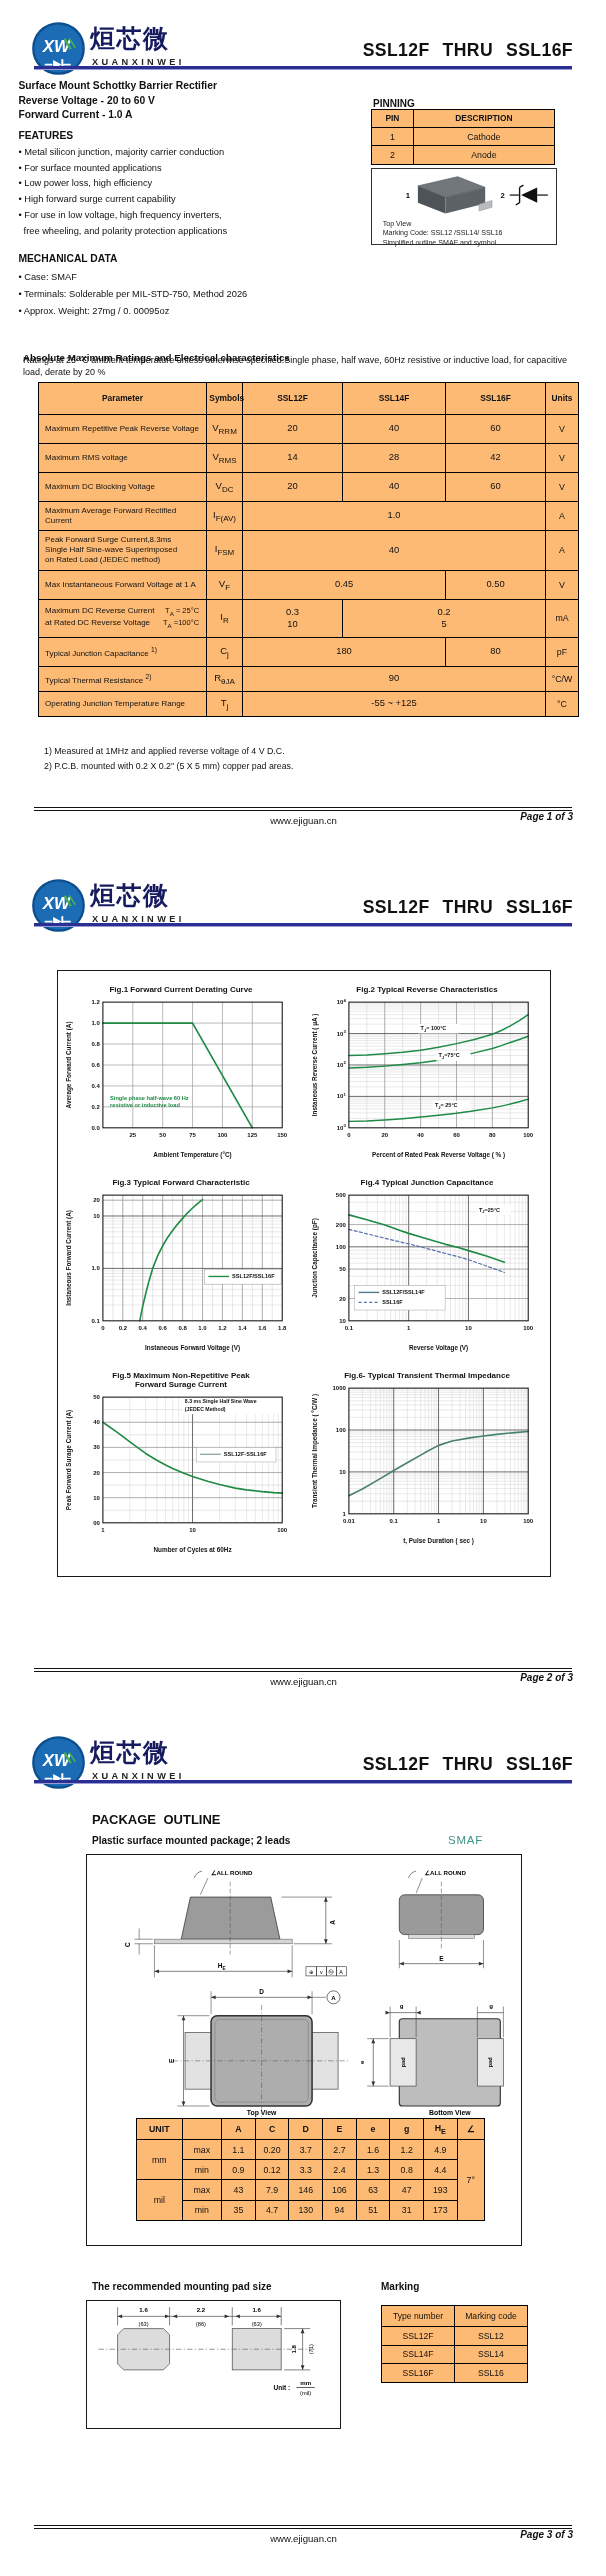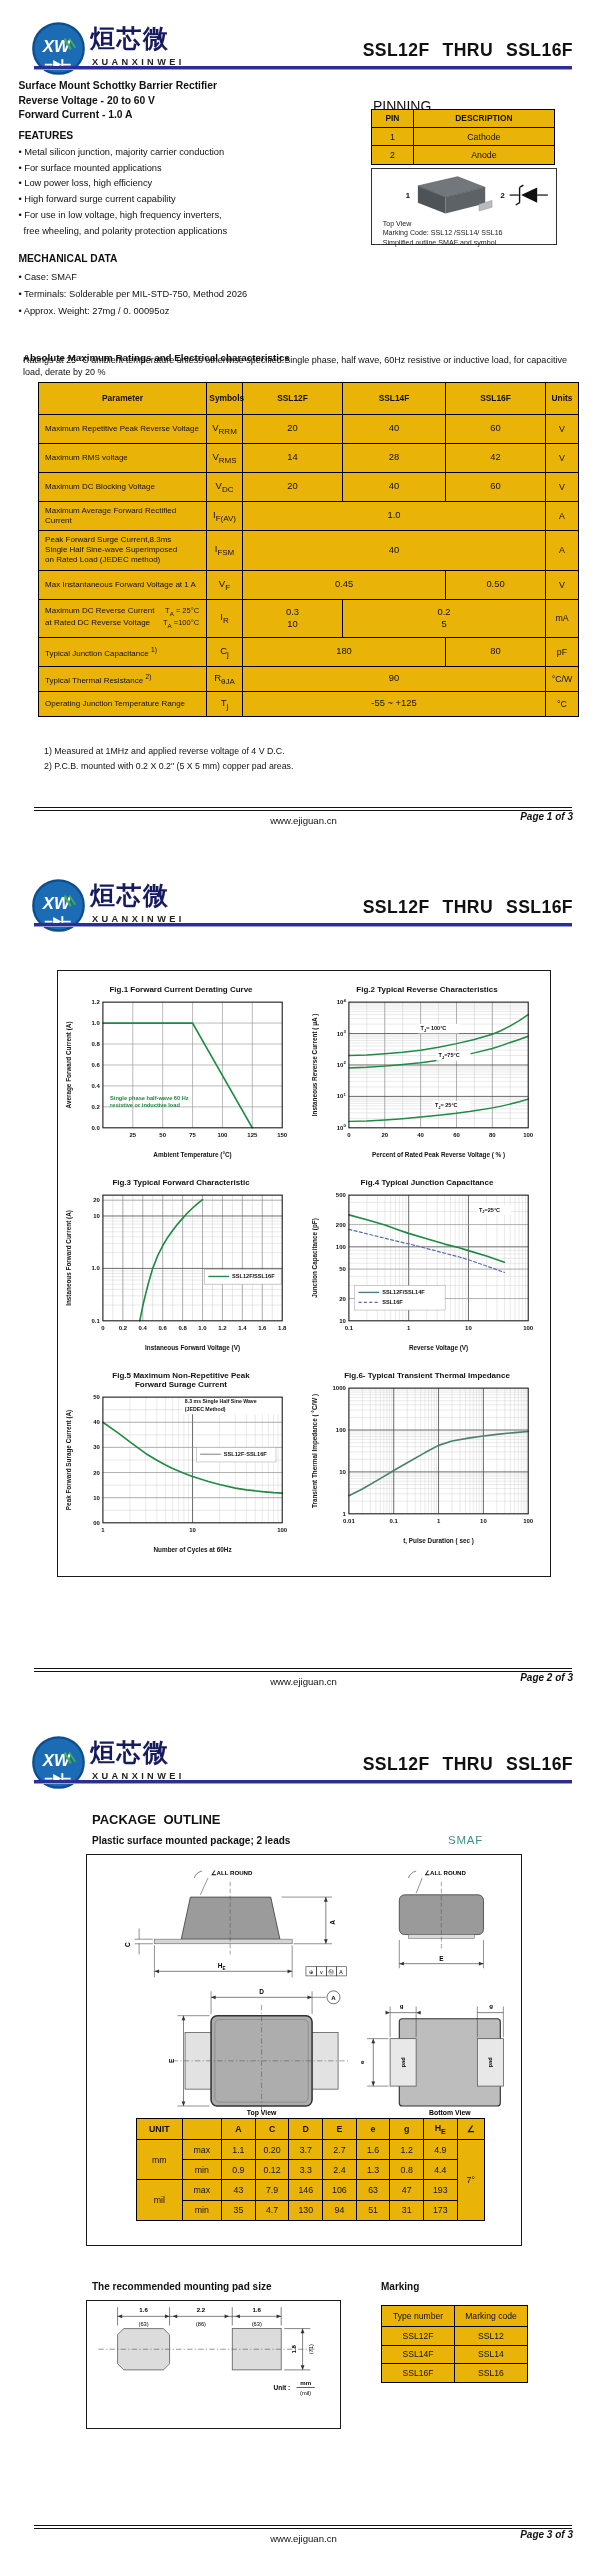--- a/index.html
+++ b/index.html
@@ -13,24 +13,24 @@
   .part-title{font-size:17.6px;font-weight:bold;word-spacing:7.7px;letter-spacing:0.4px;}
   .rule{height:3.1px;background:#2b2e92;border-bottom:0.8px solid #9a9cd6;}
   .ftr-line{height:2.3px;border-top:1.9px solid #111;border-bottom:0.8px solid #111;}
   .site{font-size:9.6px;color:#111;}
   .page-label{font-size:10px;font-style:italic;font-weight:bold;}
   .hl-line{font-size:10.3px;font-weight:bold;line-height:14.5px;}
   .sec-title{font-size:10.3px;font-weight:bold;}
   .feat-line{font-size:9.3px;line-height:15.7px;}
   .mech-line{font-size:9.3px;line-height:17px;}
   .note-line{font-size:8.8px;line-height:14.5px;}
-  .small-title{font-size:14px;font-weight:normal;}
+  .small-title{font-size:10px;font-weight:bold;}
   .ratings-title{font-size:9.8px;font-weight:bold;}
   .ratings-desc{font-size:9px;line-height:12px;}
-  table.dt{border-collapse:collapse;border:1.1px solid #000;background:#eab308;}
+  table.dt{border-collapse:collapse;border:1.1px solid #000;background:#fdba74;}
   table.dt th,table.dt td{border:0.8px solid #000;text-align:center;font-size:8.4px;padding:0.8px 2.3px;}
   table.dt th{font-weight:bold;}
   #pinning-table{width:184px;}
   #pinning-table th{height:15.3px;}
   #pinning-table td{height:16px;font-size:8.8px;}
   #spec-table{width:541px;table-layout:fixed;}
   #spec-table th{font-size:8.4px;height:29px;}
   #spec-table td{font-size:9.4px;}
   #spec-table td.p-cell{text-align:left;padding-left:6.1px;font-size:8px;line-height:10px;}
   #spec-table td.sym-cell{font-size:9.6px;}

